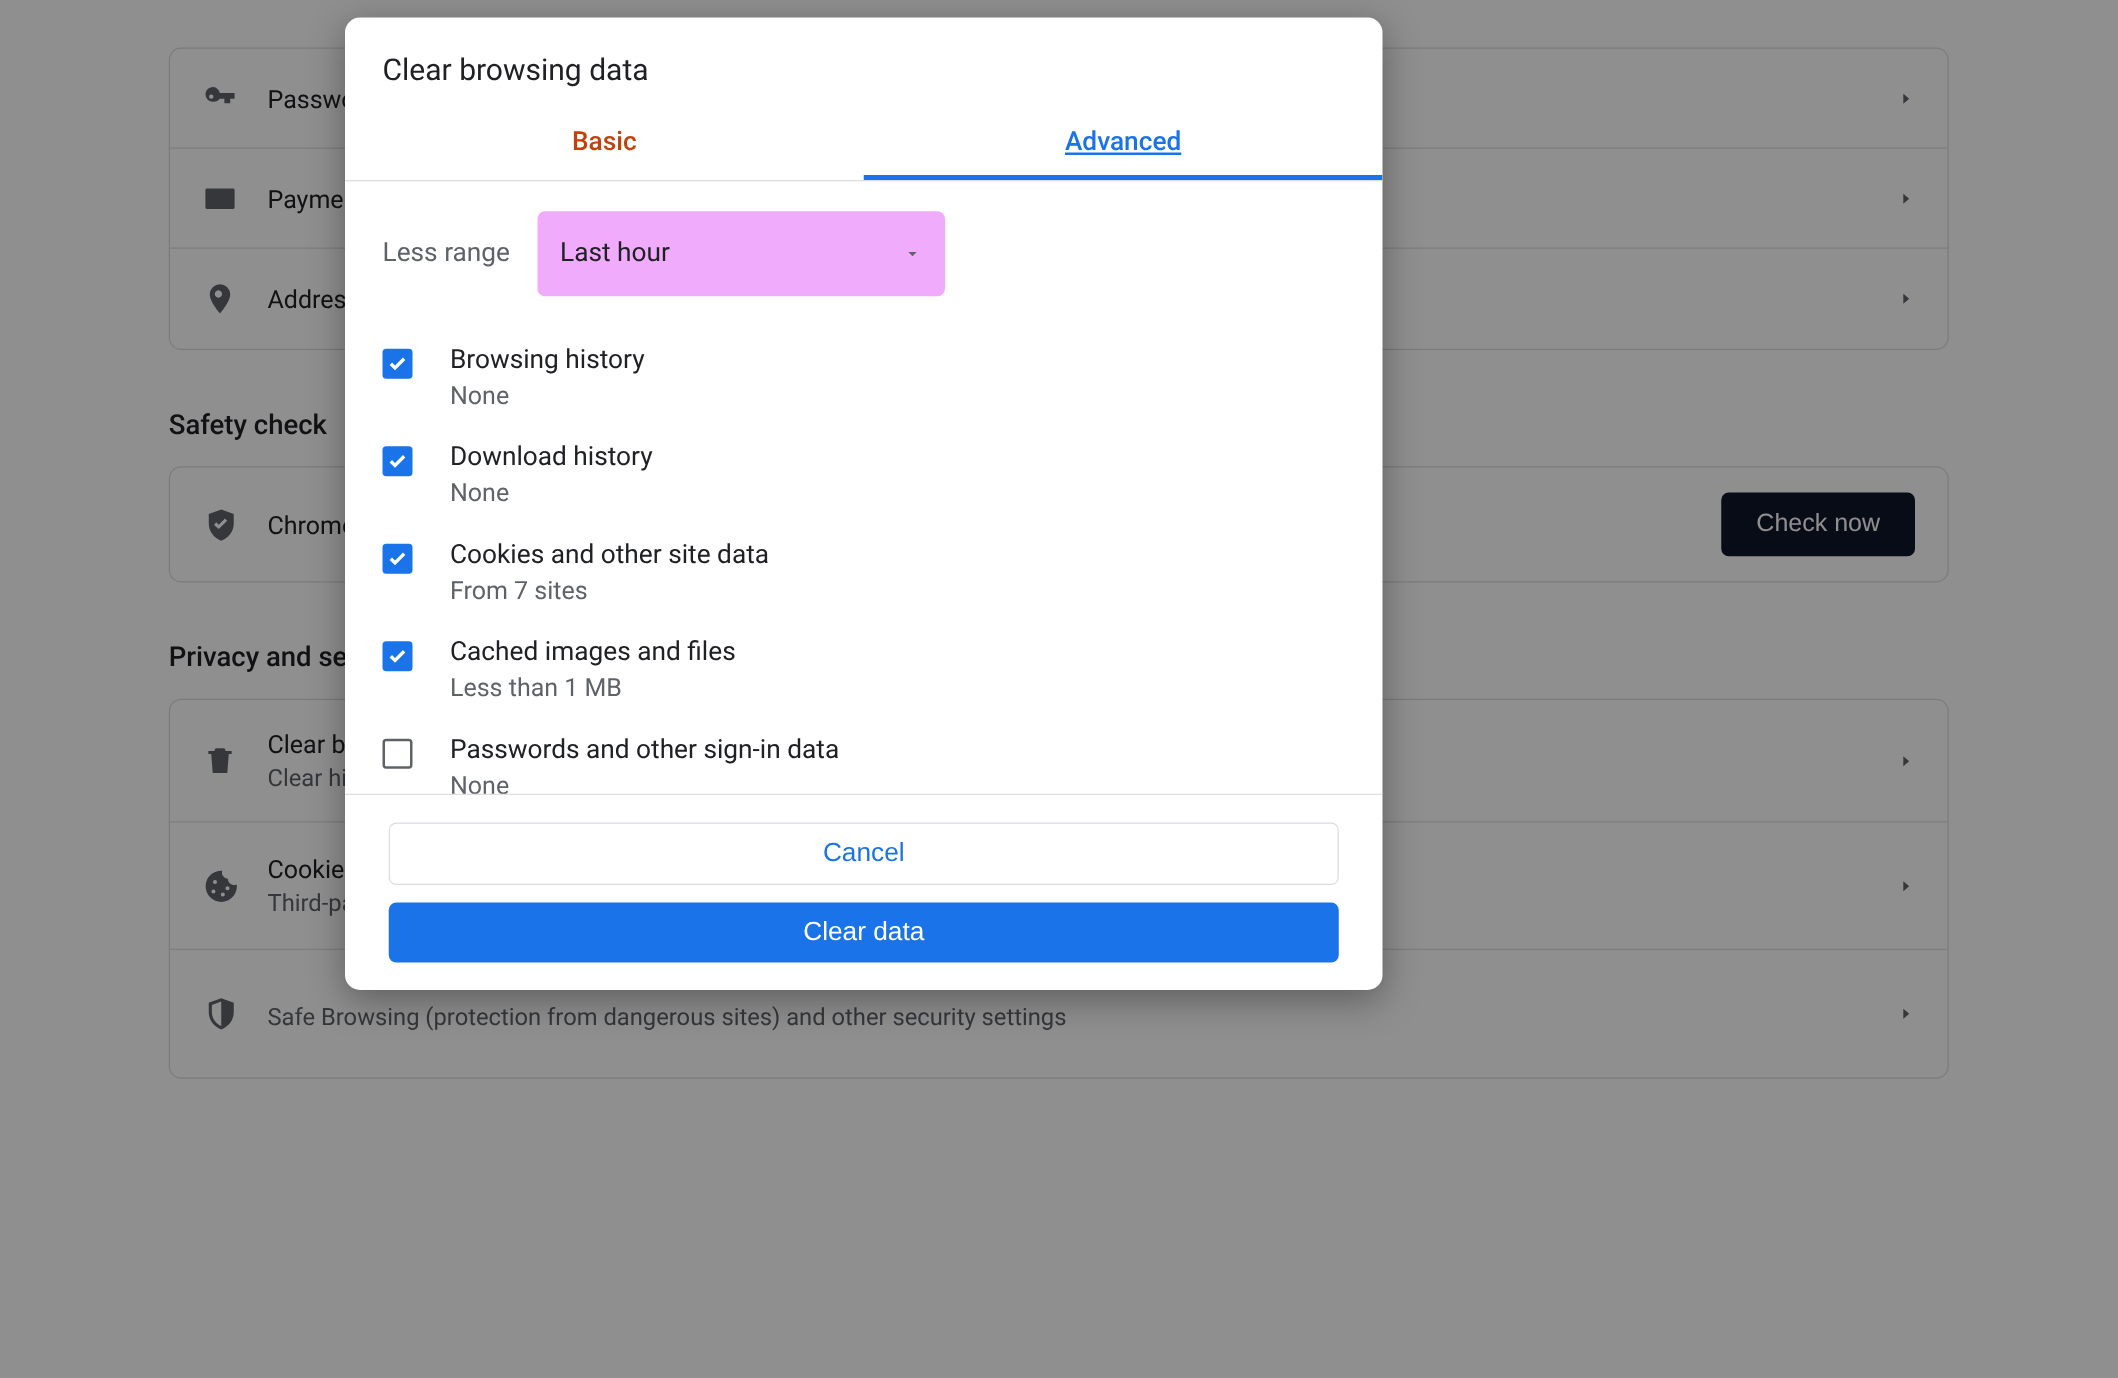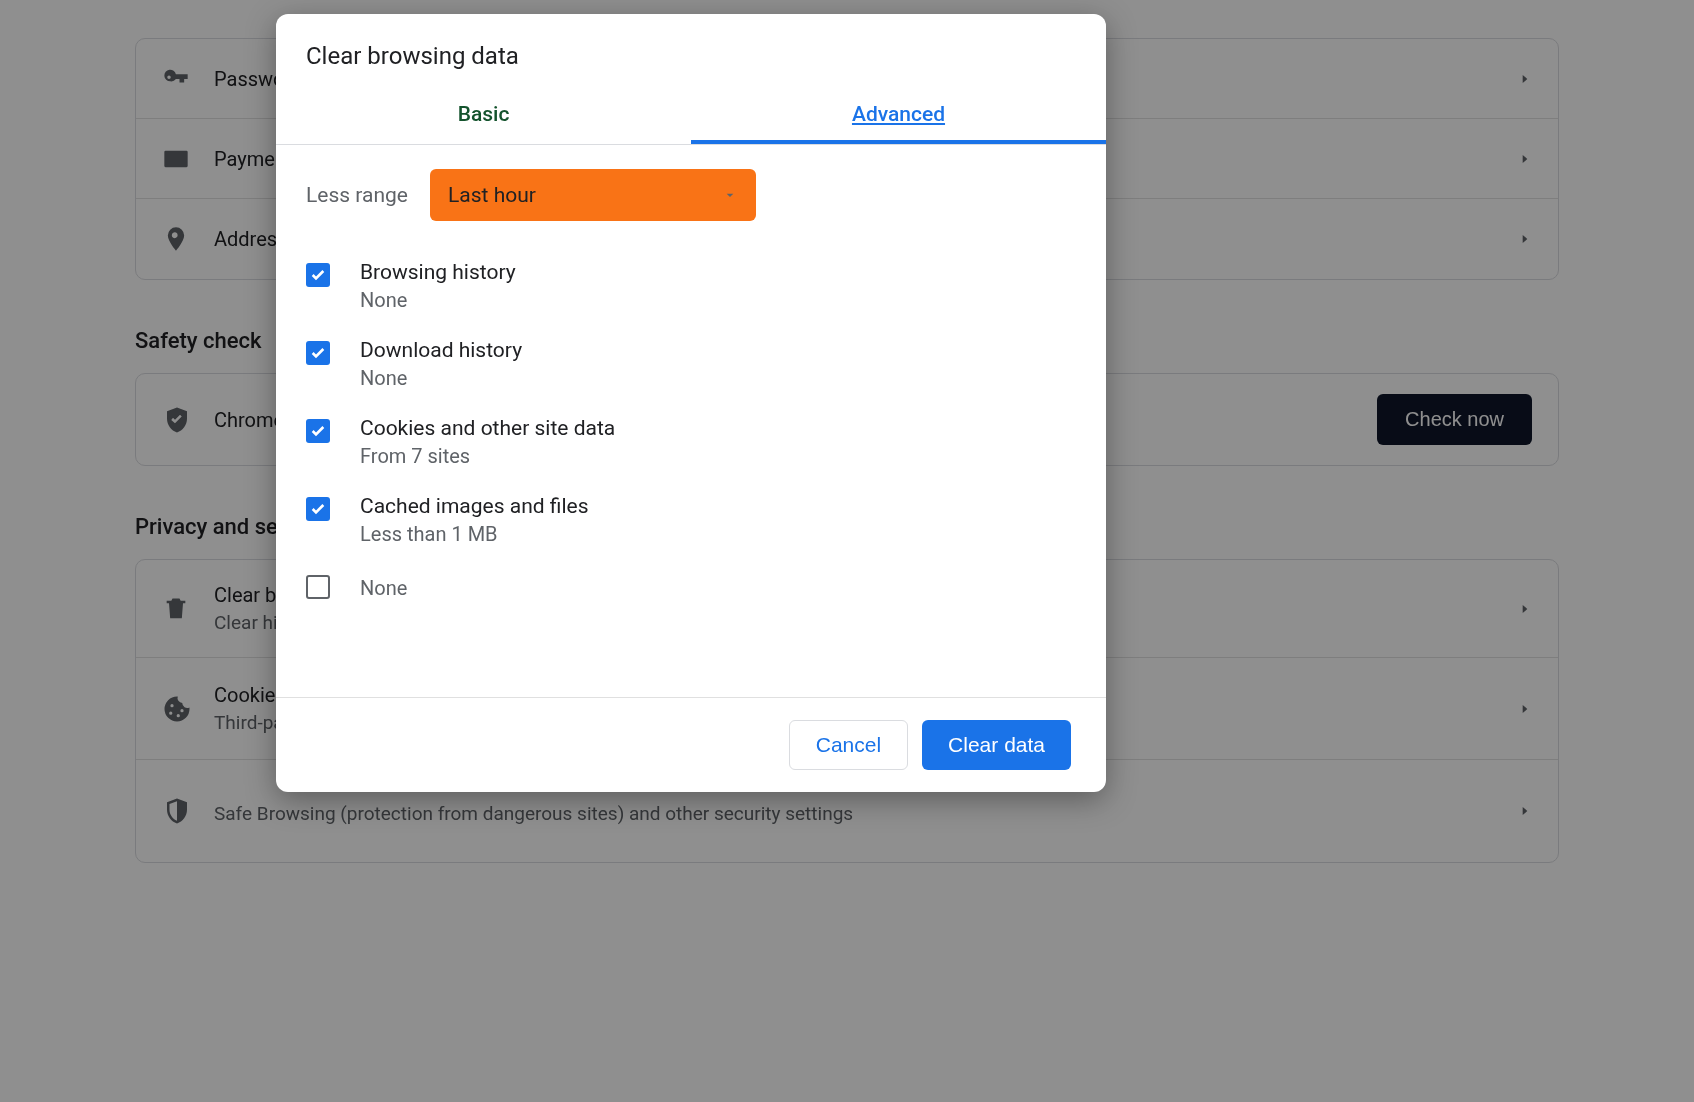--- a/index.html
+++ b/index.html
@@ -95,21 +95,21 @@
     }
     .tab {
       flex: 1;
       text-align: center;
       font-size: 21px;
       font-weight: 500;
       padding: 16px 0 18px;
       cursor: pointer;
       position: relative;
     }
-    .tab.inactive { color: #14532d; }
+    .tab.inactive { color: #c2410c; }
     .tab.active { color: #1a73e8; text-decoration: underline; }
     .tab.active::after {
       content: "";
       position: absolute;
       left: 0; right: 0; bottom: 0;
       height: 4px;
       background: #1a73e8;
     }
     .tab-rule {
       height: 1px;
@@ -127,23 +127,23 @@
       display: flex;
       align-items: center;
       gap: 22px;
       margin-bottom: 26px;
     }
     .time-label {
       font-size: 21px;
       color: #5f6368;
     }
     .select {
-      background: #f97316;
+      background: #f0abfc;
       border-radius: 6px;
-      height: 52px;
+      height: 68px;
       width: 326px;
       display: flex;
       align-items: center;
       justify-content: space-between;
       padding: 0 18px;
       font-size: 21px;
       color: #202124;
       cursor: pointer;
     }
     .select svg { fill: #5f6368; }
@@ -181,20 +181,21 @@
       left: 0; right: 0; bottom: 0;
       height: 1px;
       background: #e0e0e0;
     }
 
     .dialog-footer {
       display: flex;
       justify-content: flex-end;
       gap: 14px;
       padding: 22px 35px;
+      flex-direction: column;
     }
     .btn {
       font-size: 21px;
       font-weight: 500;
       border-radius: 6px;
       padding: 12px 26px;
       cursor: pointer;
       border: none;
     }
     .btn-secondary {
@@ -395,20 +396,21 @@
             </svg>
         </div>
         <div class="check-text">
           <div class="primary">Cached images and files</div>
           <div class="secondary">Less than 1 MB</div>
         </div>
       </div>
       <div class="check-item">
         <div class="checkbox unchecked"></div>
         <div class="check-text">
+          <div class="primary">Passwords and other sign-in data</div>
           <div class="secondary">None</div>
         </div>
       </div>
     </div>
     <div class="body-bottom-rule"></div>
   </div>
 
   <div class="dialog-footer">
     <button class="btn btn-secondary">Cancel</button>
     <button class="btn btn-primary">Clear data</button>

